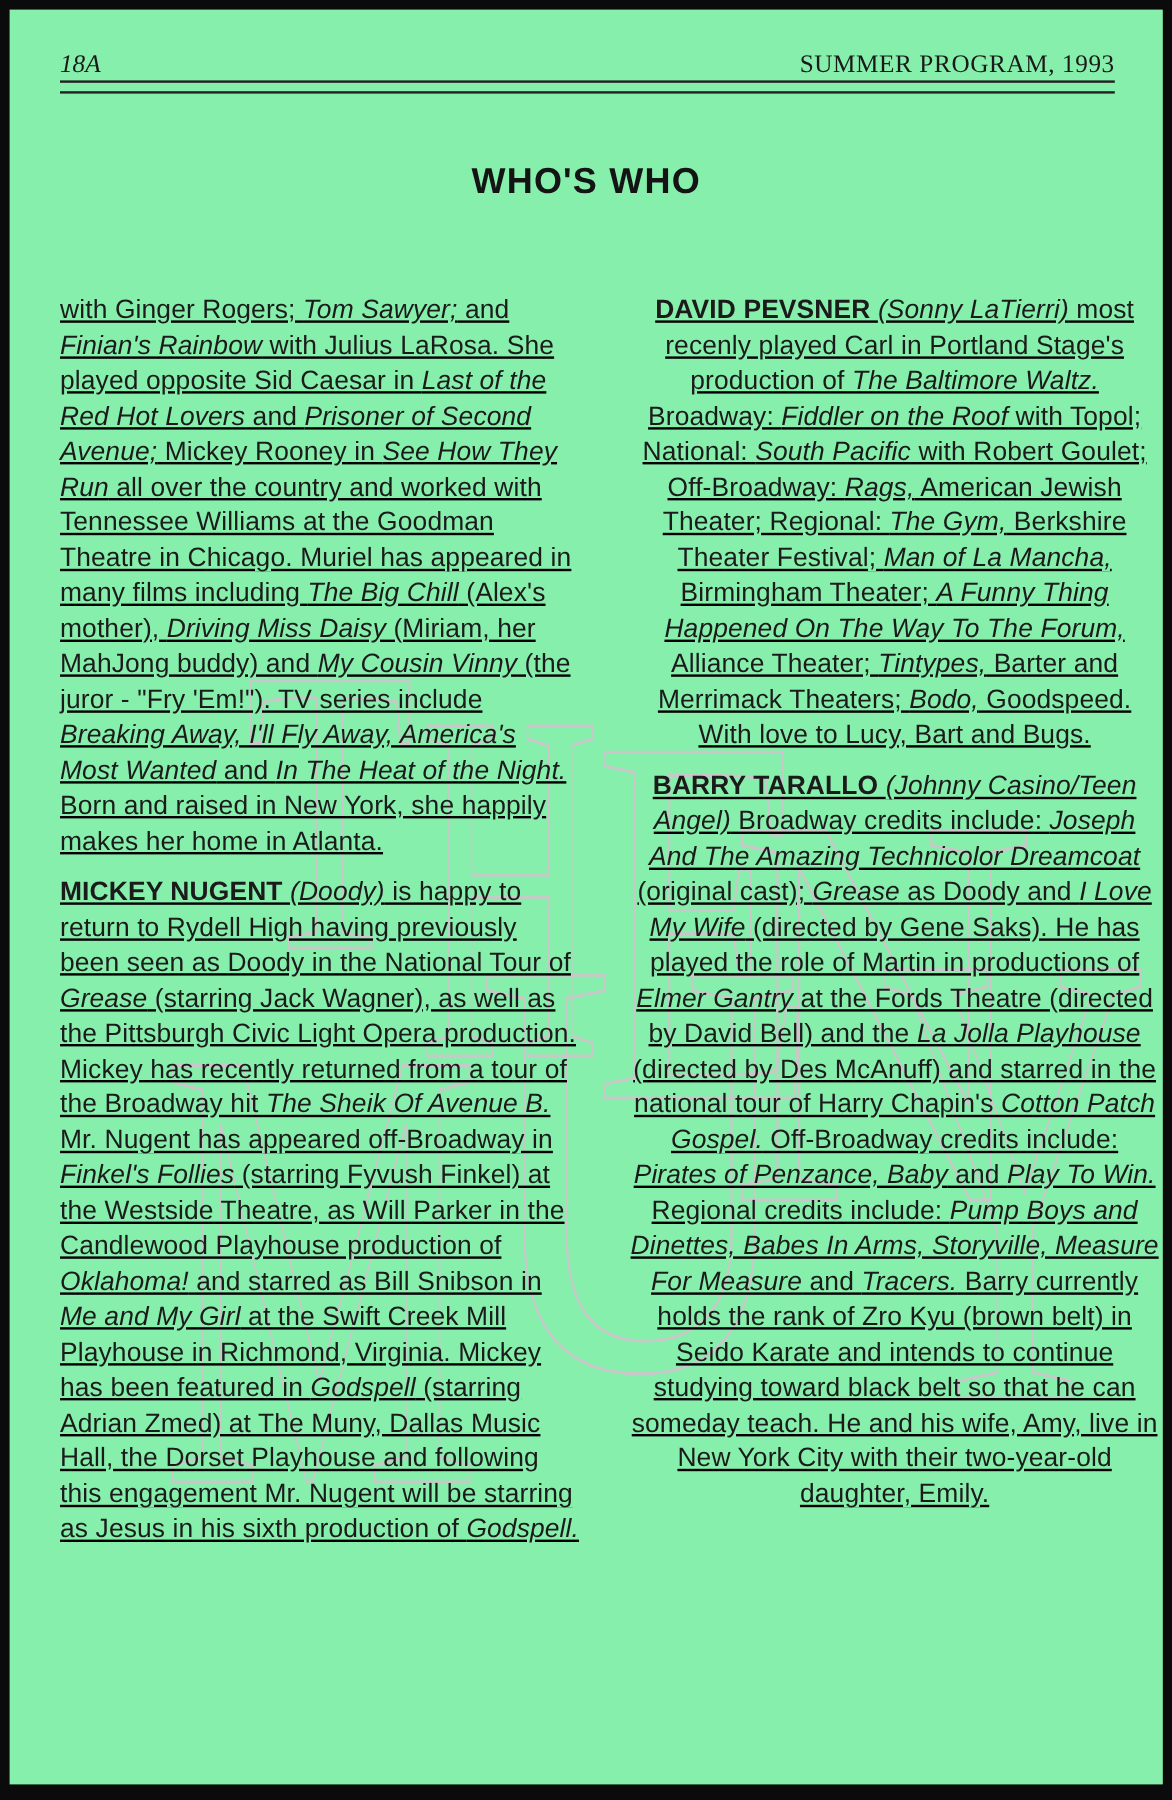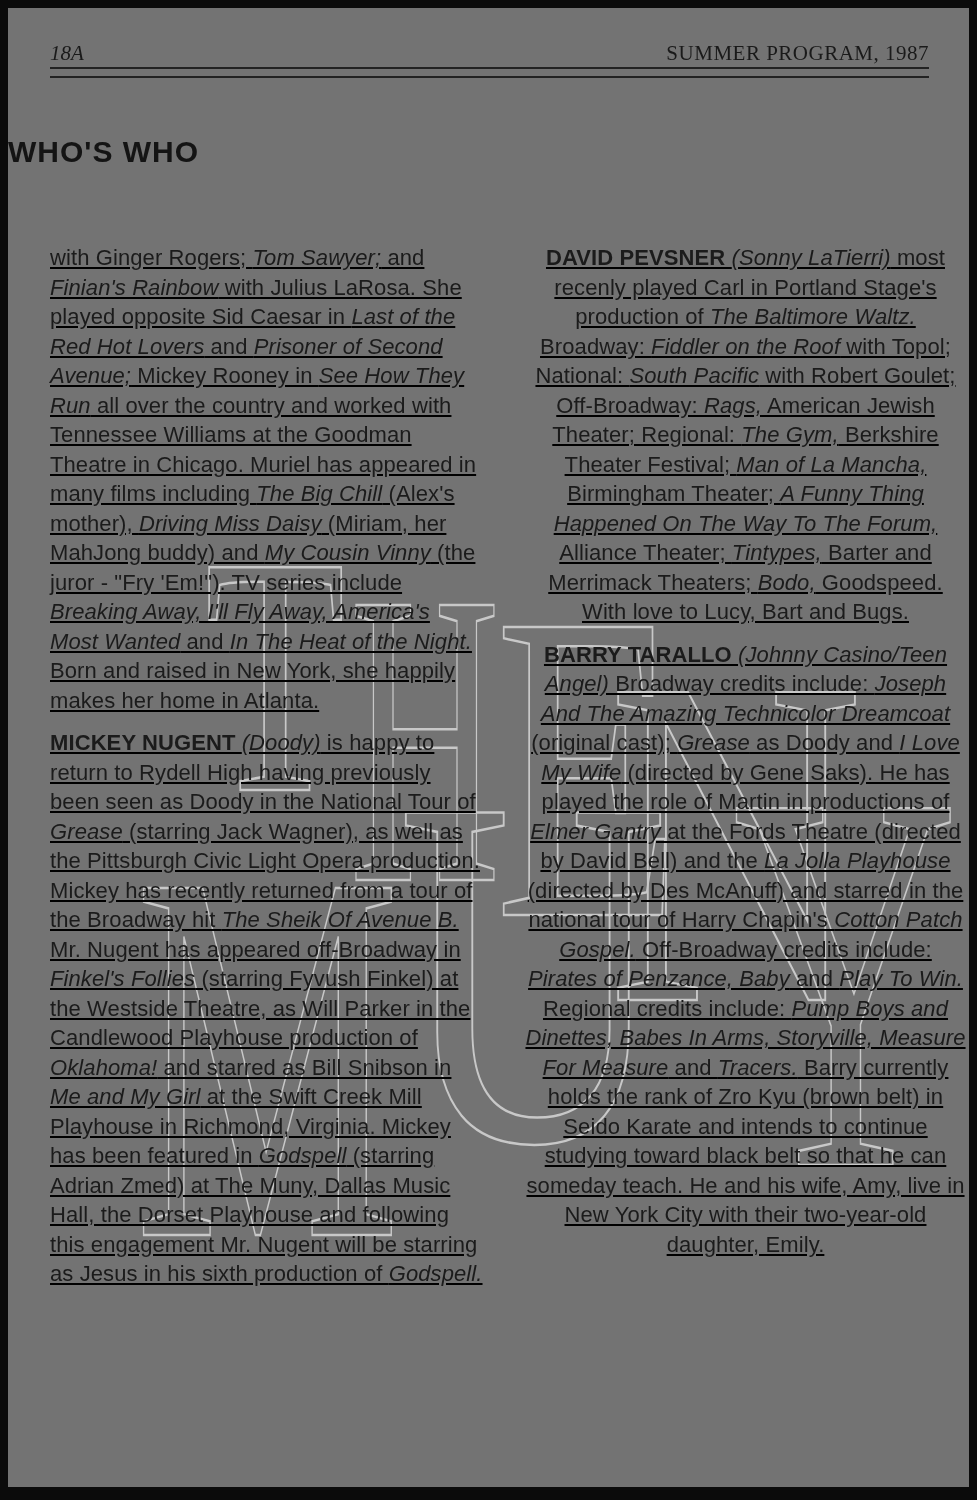--- a/index.html
+++ b/index.html
@@ -7,40 +7,41 @@
     position:relative;
     width:977px;height:1500px;
     background:#0b0b0b;
     box-sizing:border-box;
     padding:8px 8px 13px 8px;
     font-family:"Liberation Sans",sans-serif;
   }
   .page{
     position:relative;
     width:961px;height:1479px;
-    background:#737373;
+    background:#86efac;
     overflow:hidden;
   }
   .pg-header{
     position:absolute;top:33px;left:42px;right:40px;
     display:flex;justify-content:space-between;align-items:baseline;
   }
   .pgnum{
     font-family:"Liberation Serif",serif;
     font-style:italic;font-size:21px;color:#1a1a1a;
   }
   .prog{
     font-family:"Liberation Serif",serif;
     font-size:21px;color:#1a1a1a;letter-spacing:0.5px;
   }
   .rule{position:absolute;left:42px;right:40px;background:#222;}
   .rule1{top:59px;height:2px;}
   .rule2{top:68px;height:2px;}
   .page-title{
     position:absolute;top:127px;left:0;right:0;margin:0;
+    text-align:center;
     font-family:"Liberation Sans",sans-serif;
     font-weight:bold;font-size:30px;letter-spacing:1px;color:#141414;
   }
   .watermark{
     position:absolute;left:0;top:0;width:961px;height:1479px;
     pointer-events:none;
   }
   .columns{
     position:absolute;top:235px;left:42px;
     display:flex;gap:40px;text-decoration:underline;
@@ -57,21 +58,21 @@
   .i{font-style:italic;}
 </style>
 </head>
 <body>
 
 <div class="frame">
   <div class="page">
 
     <div class="pg-header">
       <span class="pgnum">18A</span>
-      <span class="prog">SUMMER PROGRAM, 1987</span>
+      <span class="prog">SUMMER PROGRAM, 1993</span>
     </div>
     <div class="rule rule1"></div>
     <div class="rule rule2"></div>
 
     <h1 class="page-title">WHO'S WHO</h1>
 
     <svg class="watermark" viewBox="0 0 961 1479" xmlns="http://www.w3.org/2000/svg" aria-hidden="true">
         <text x="197" y="782" font-size="340" textLength="140" lengthAdjust="spacingAndGlyphs" font-family="&quot;Liberation Serif&quot;, serif" fill="none" stroke="#c8c8c8" stroke-width="2.5">T</text>
         <text x="342" y="872" font-size="420" textLength="150" lengthAdjust="spacingAndGlyphs" font-family="&quot;Liberation Serif&quot;, serif" fill="none" stroke="#c8c8c8" stroke-width="2.5">H</text>
         <text x="487" y="907" font-size="440" textLength="185" lengthAdjust="spacingAndGlyphs" font-family="&quot;Liberation Serif&quot;, serif" fill="none" stroke="#c8c8c8" stroke-width="2.5">E</text>

